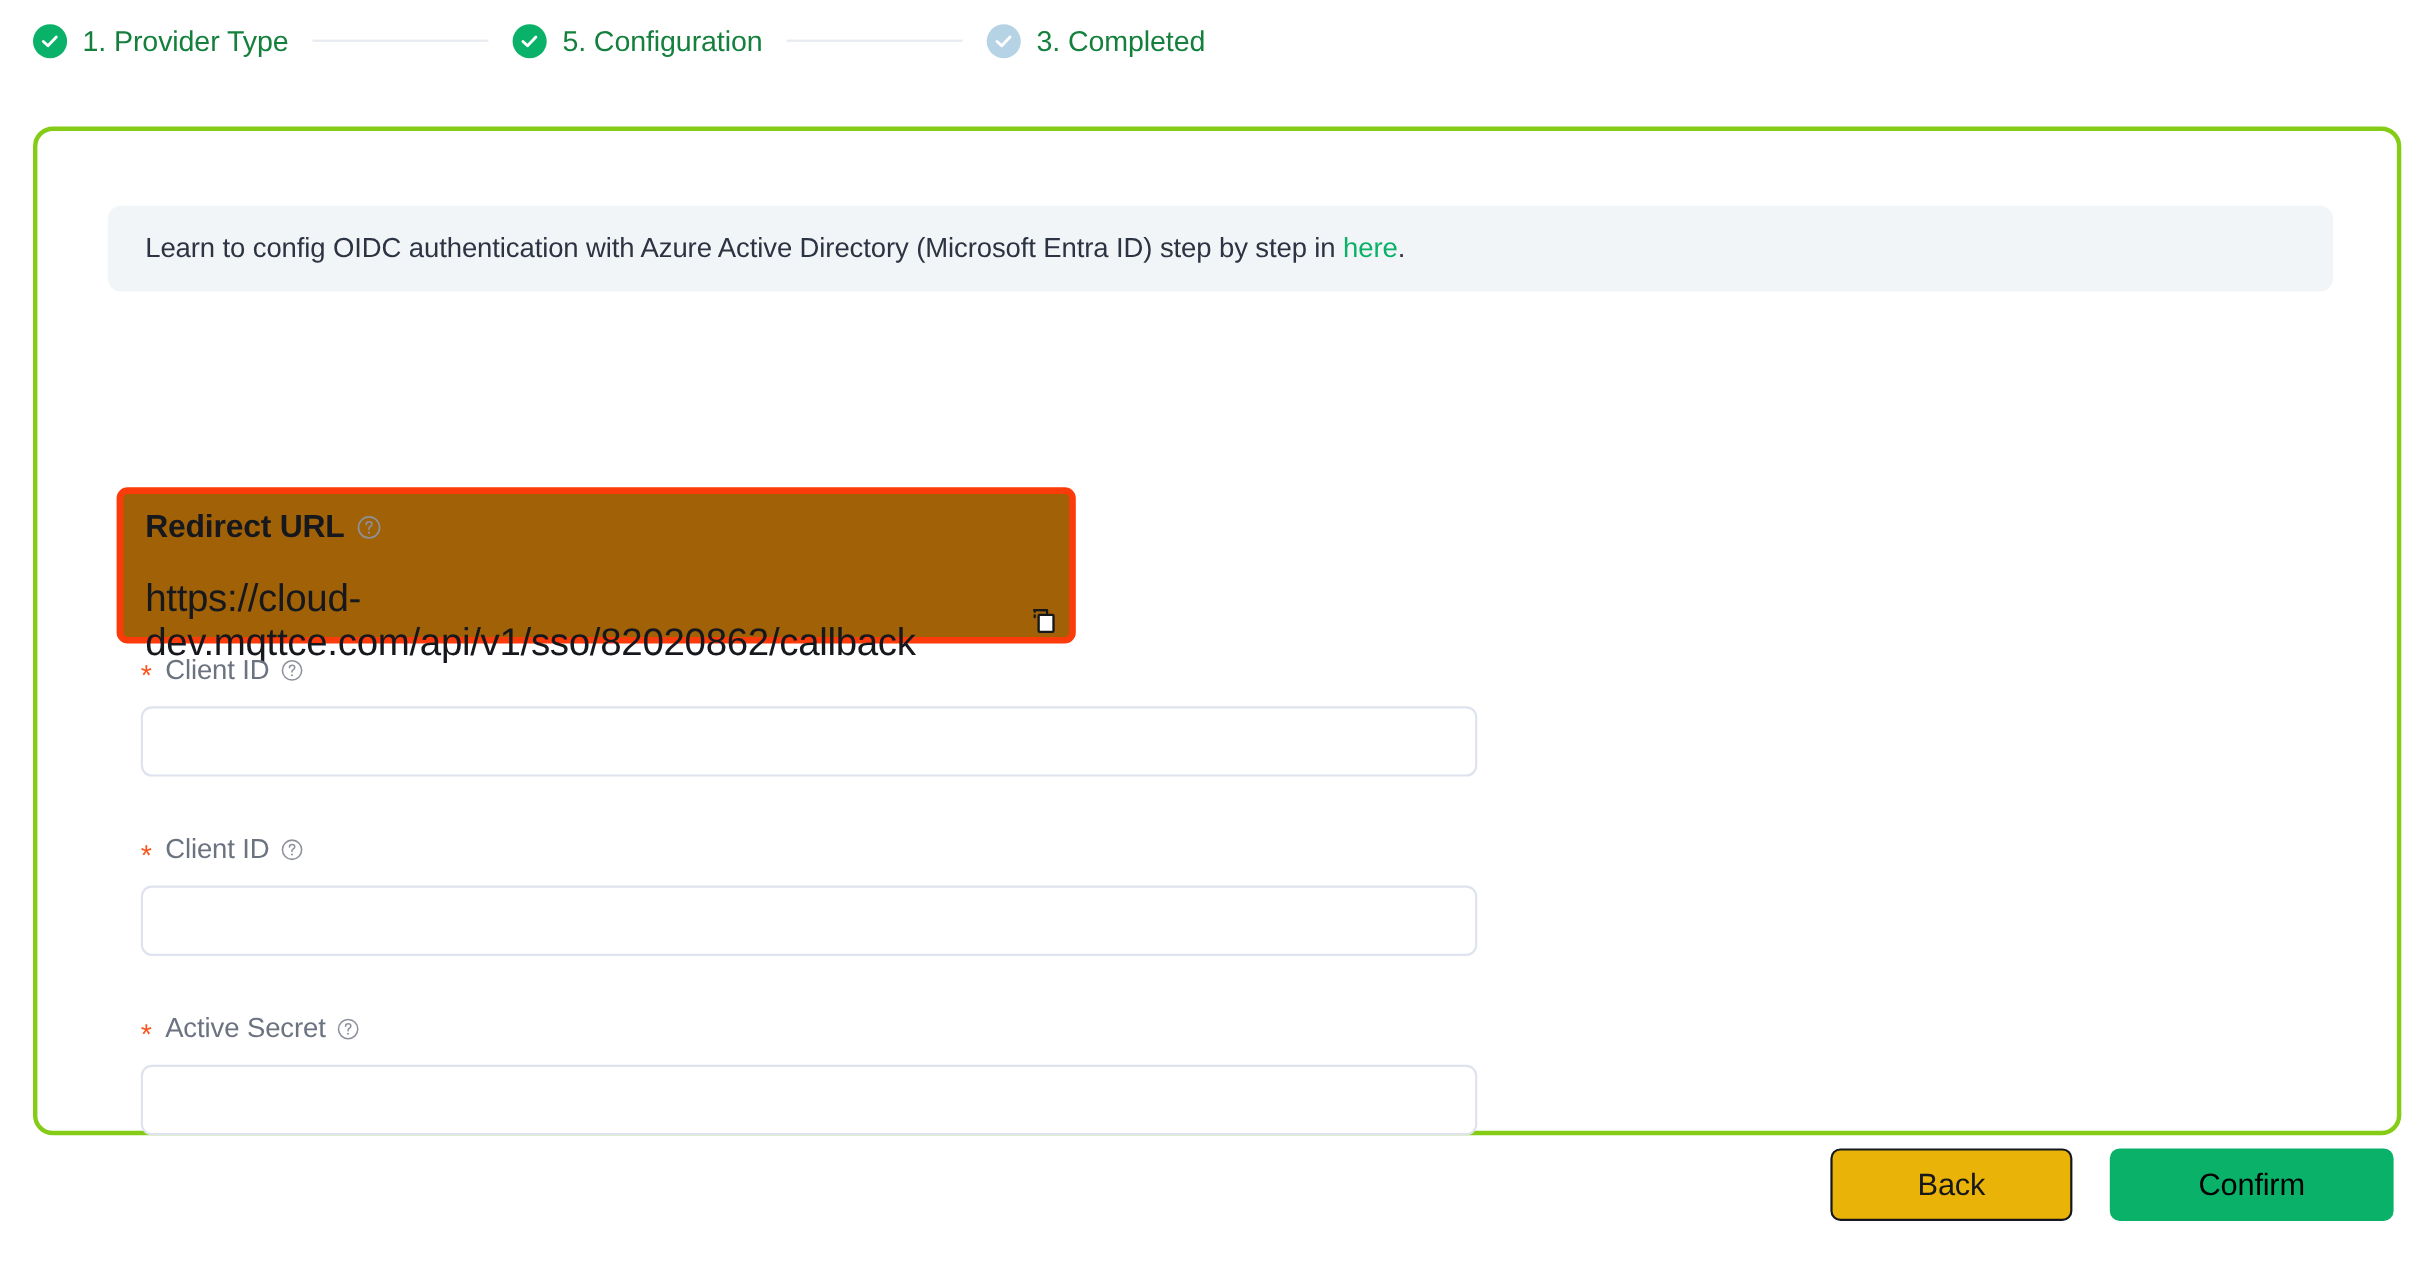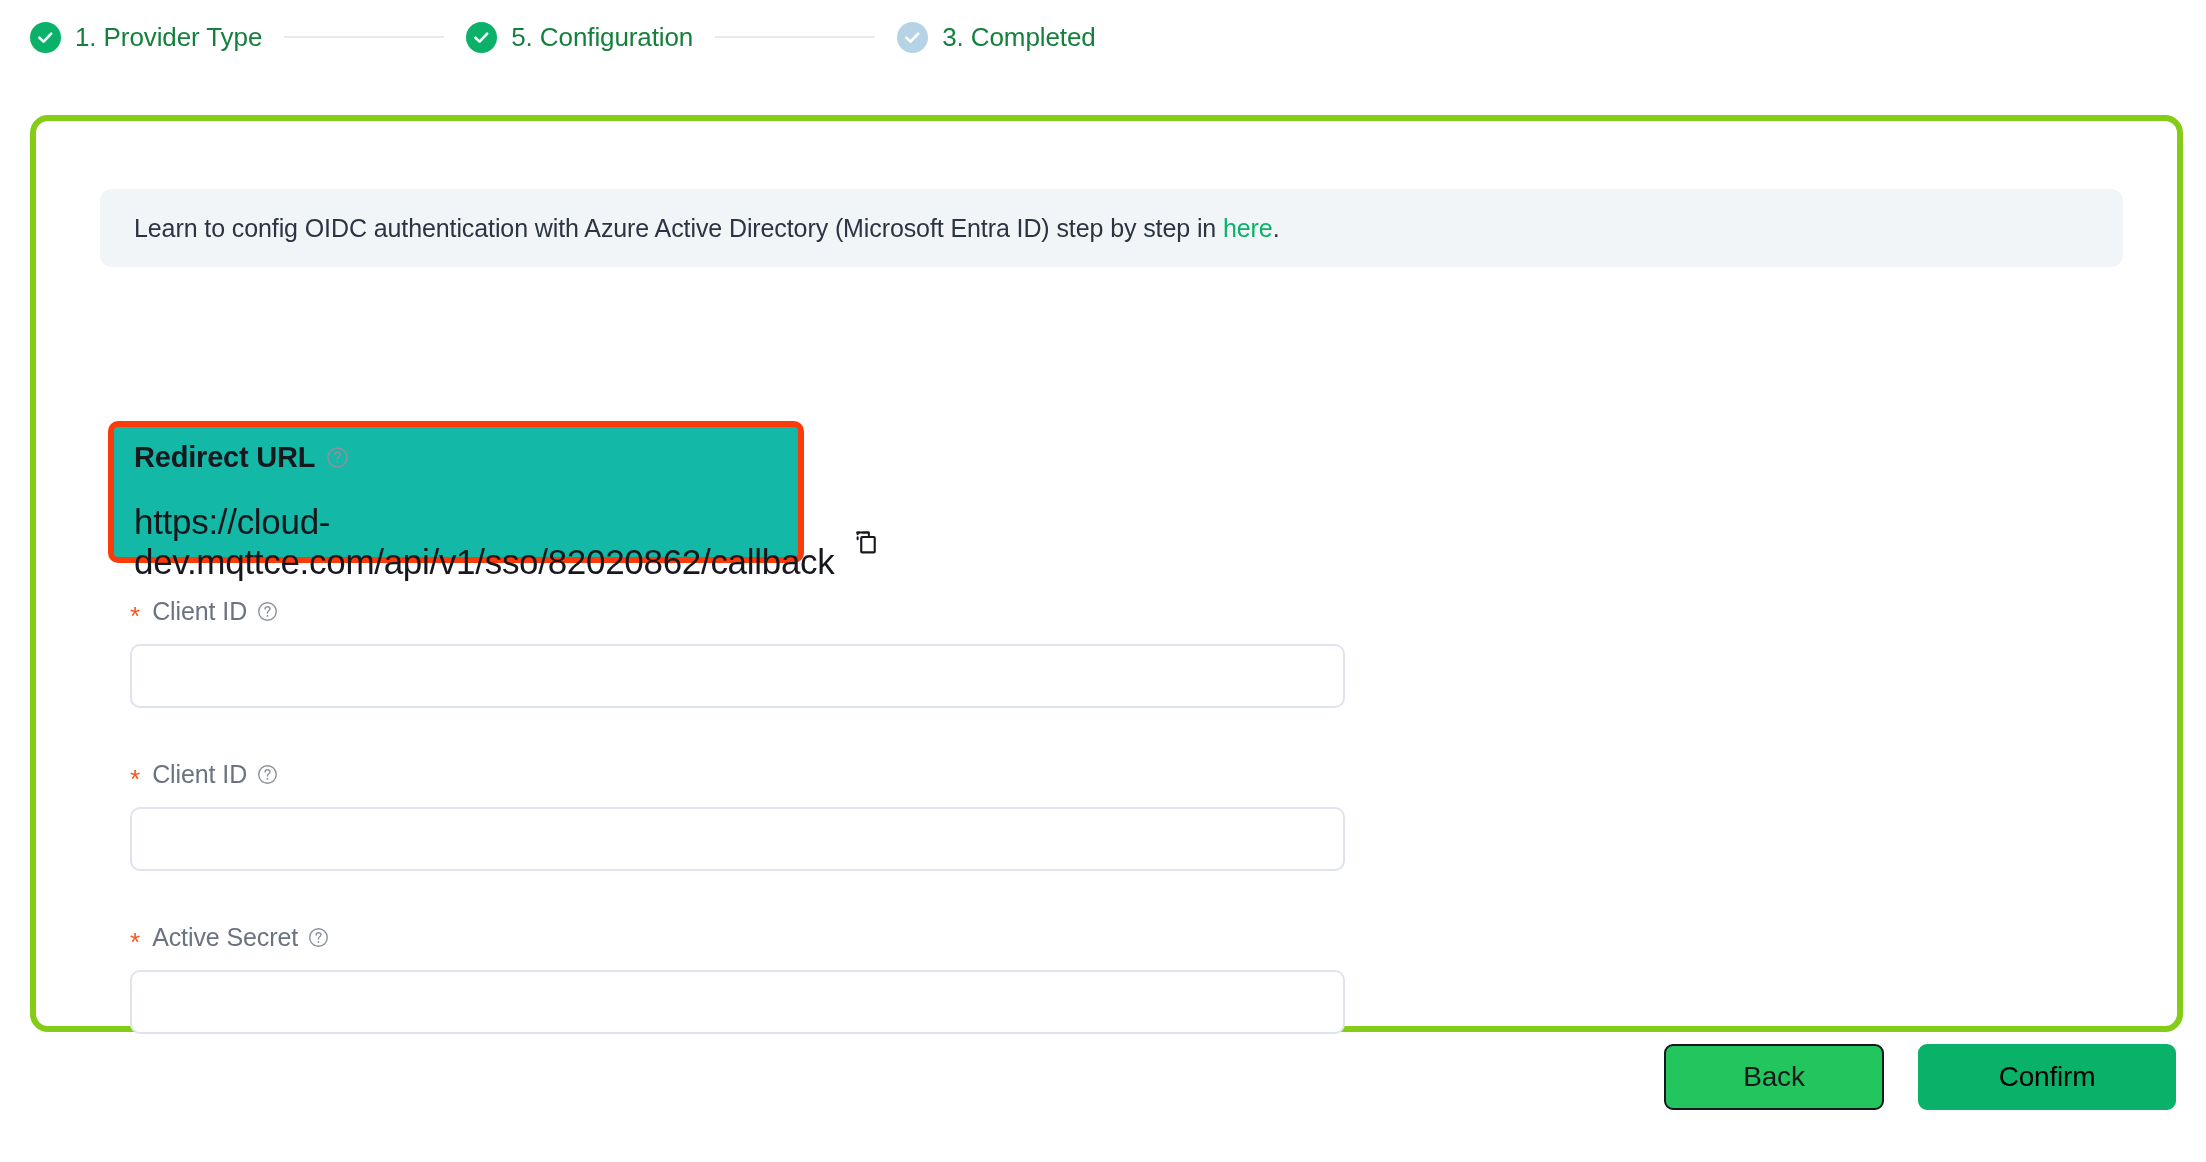--- a/index.html
+++ b/index.html
@@ -60,21 +60,21 @@
     flex: none;
   }
 
   
   .card {
     position: absolute;
     left: 30px;
     top: 115px;
     width: 2153px;
     height: 917px;
-    border: 6px solid #84cc16;
+    border: 4px solid #84cc16;
     border-radius: 18px;
     background: #ffffff;
   }
 
   
   .info-banner {
     position: absolute;
     left: 64px;
     top: 68px;
     width: 2023px;
@@ -93,26 +93,26 @@
   .info-link {
     color: #09b268;
     text-decoration: none;
     cursor: pointer;
   }
 
   
   .redirect-highlight {
     position: absolute;
     left: 72px;
-    top: 300px;
-    width: 696px;
+    top: 324px;
+    width: 872px;
     height: 142px;
     border: 6px solid #fc3b0a;
     border-radius: 10px;
-    background: #14b8a6;
+    background: #a16207;
   }
   .redirect-inner {
     position: absolute;
     left: 20px;
     top: 10px;
     right: 10px;
   }
   .redirect-title-row {
     display: flex;
     align-items: center;
@@ -206,21 +206,21 @@
     font-family: "Liberation Sans", sans-serif;
     font-size: 28px;
     letter-spacing: -0.2px;
     cursor: pointer;
     display: flex;
     align-items: center;
     justify-content: center;
   }
   .btn-back {
     width: 220px;
-    background: #22c55e;
+    background: #eab308;
     border: 2px solid #16181d;
     color: #16181d;
   }
   .btn-confirm {
     width: 258px;
     background: #09b268;
     border: 2px solid #09b268;
     color: #000000;
   }
 </style>

